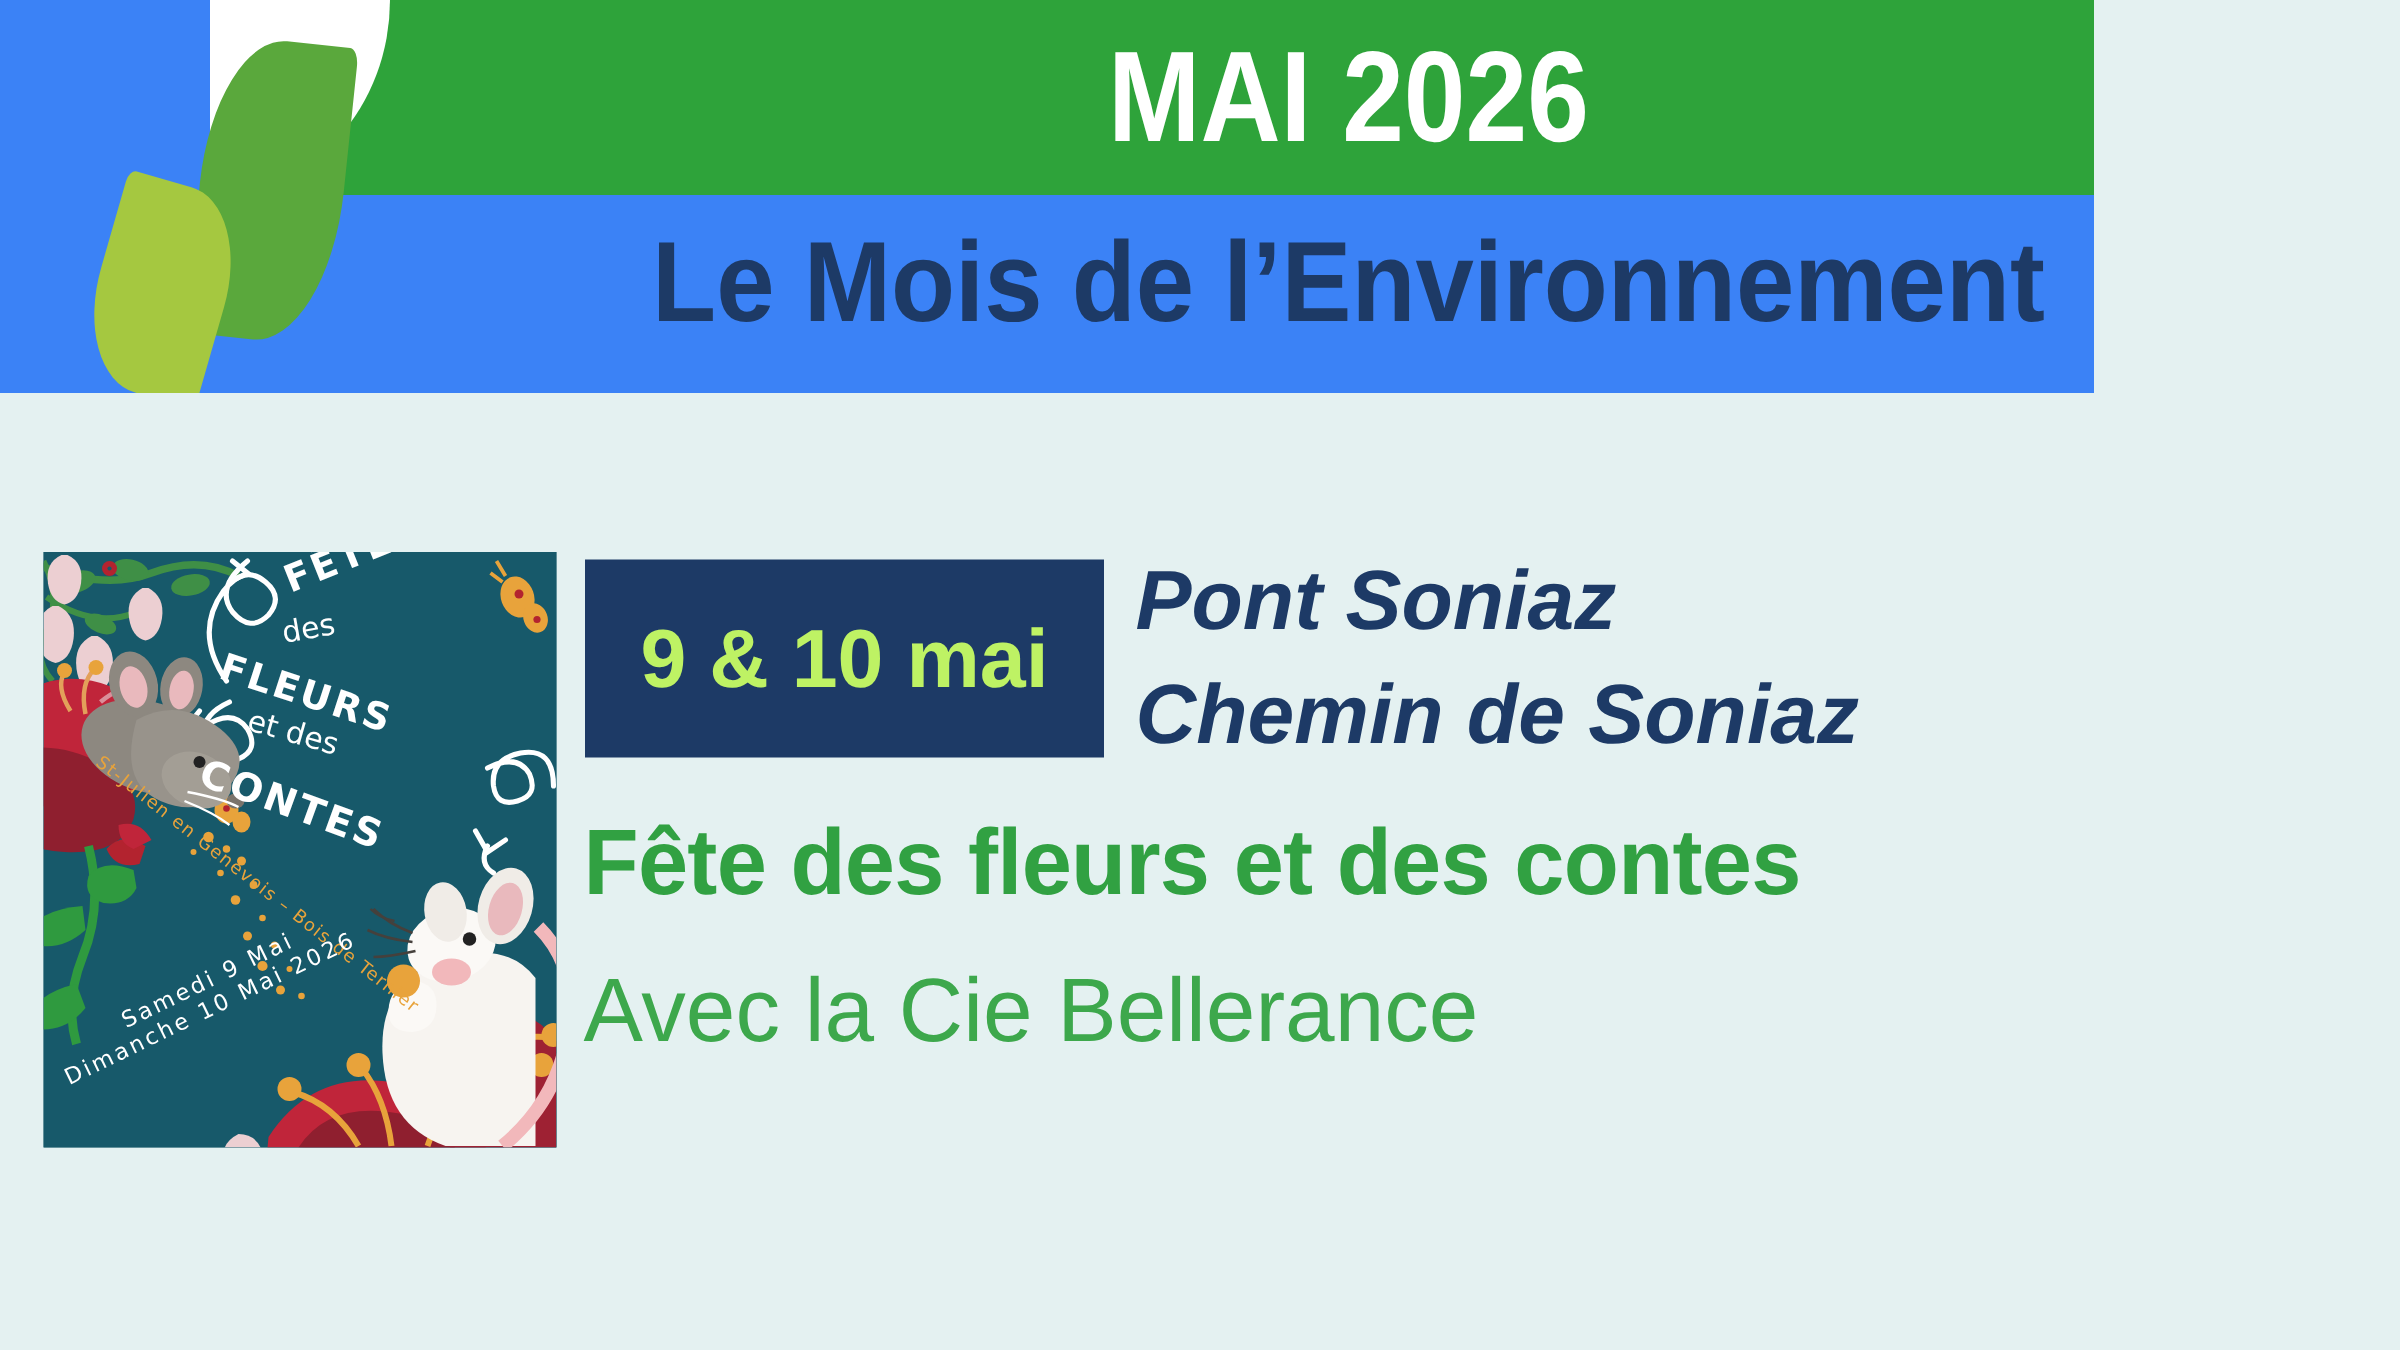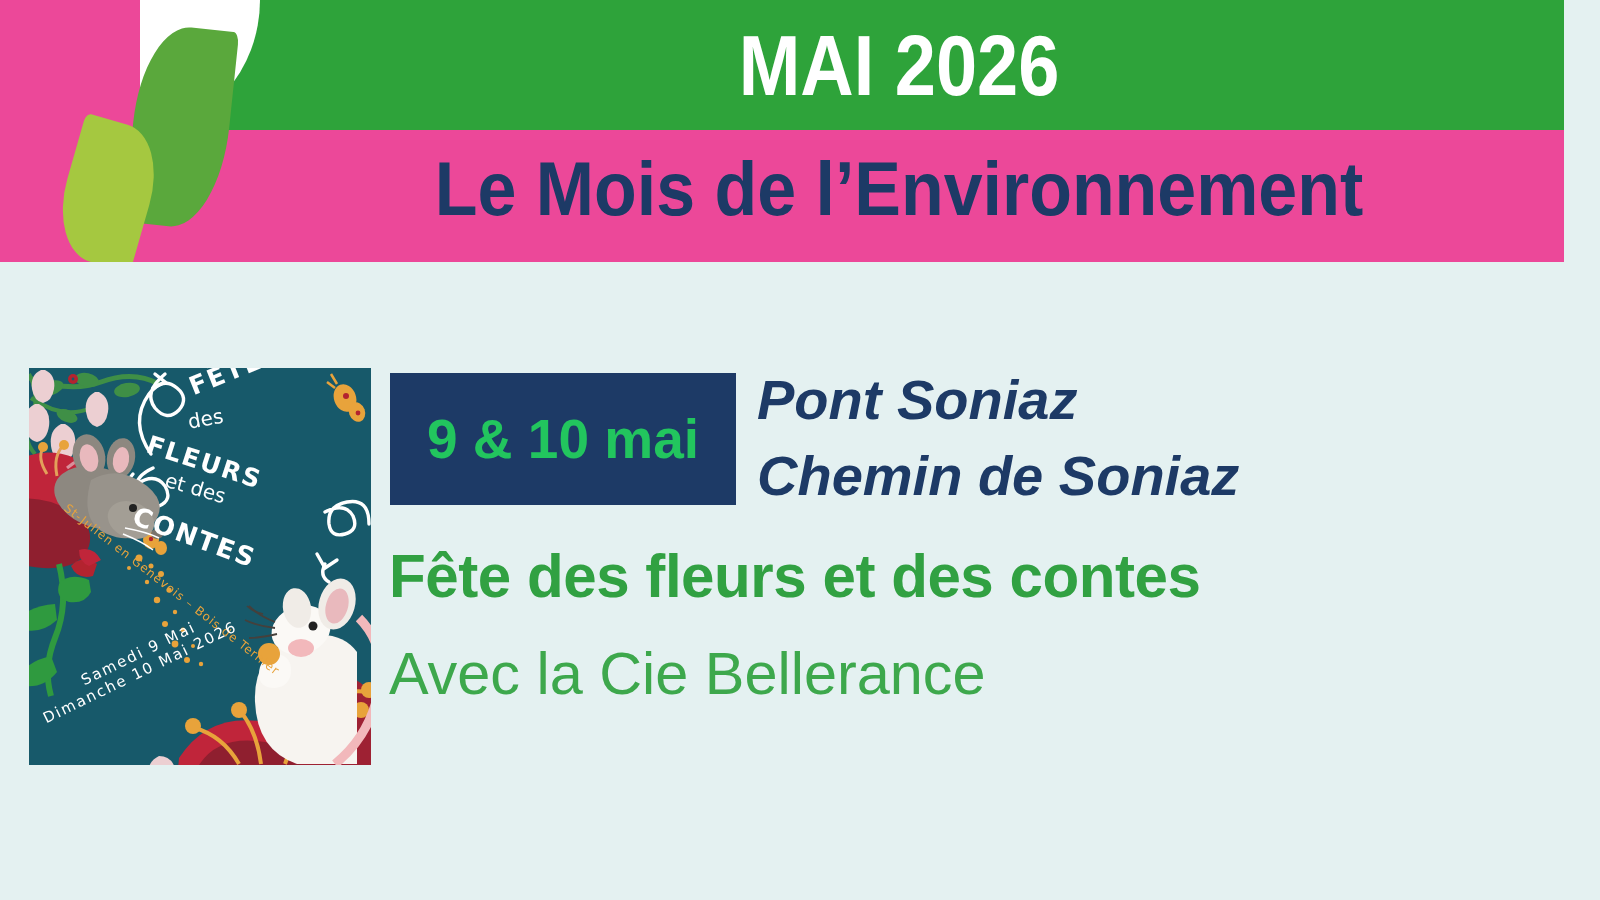--- a/index.html
+++ b/index.html
@@ -20,23 +20,23 @@
     height: 900px;
     background: #e4f1f1;
     overflow: hidden;
   }
 
   
   .header {
     position: absolute;
     left: 0;
     top: 0;
-    width: 1564px;
+    width: 1396px;
     height: 262px;
-    background: #ec4899;
+    background: #3b82f6;
     overflow: hidden;
   }
 
   .green-bar {
     position: absolute;
     left: 198px;
     top: 0;
     width: 1402px;
     height: 130px;
     background: #2ea33a;
@@ -210,21 +210,21 @@
   .date-badge {
     position: absolute;
     left: 390px;
     top: 111px;
     width: 346px;
     height: 132px;
     background: #1d3a66;
     display: flex;
     align-items: center;
     justify-content: center;
-    color: #22c55e;
+    color: #bef264;
     font-family: "Liberation Sans", sans-serif;
     font-weight: bold;
     font-size: 55px;
     white-space: nowrap;
   }
 
   
   .venue {
     position: absolute;
     left: 757px;

